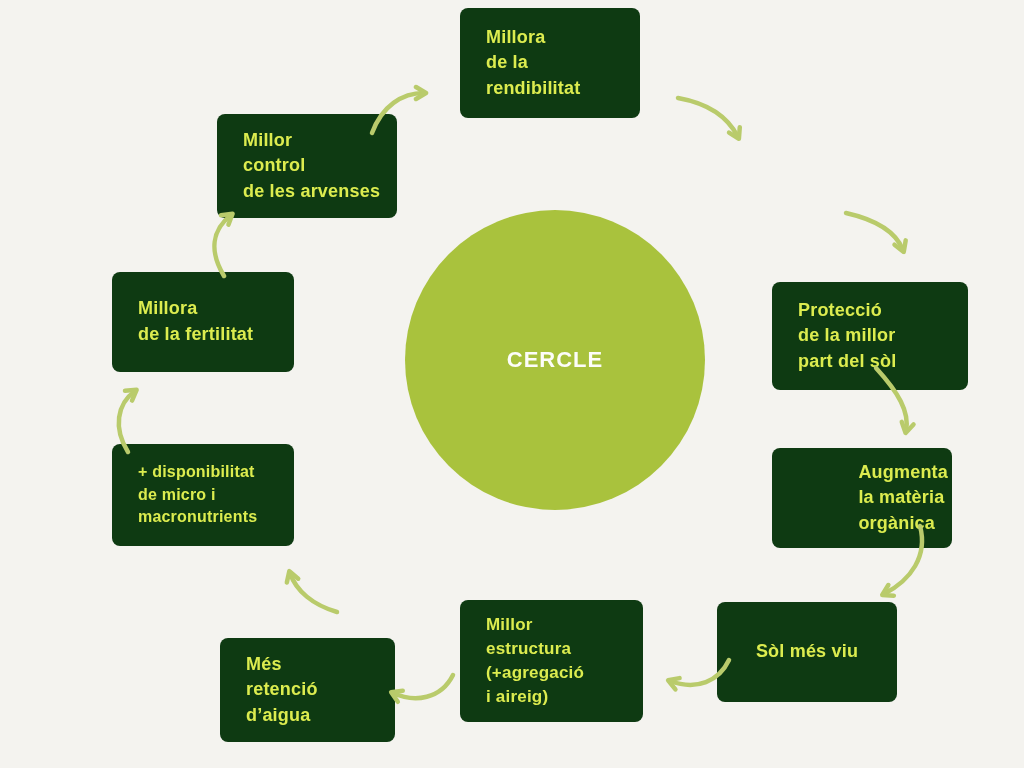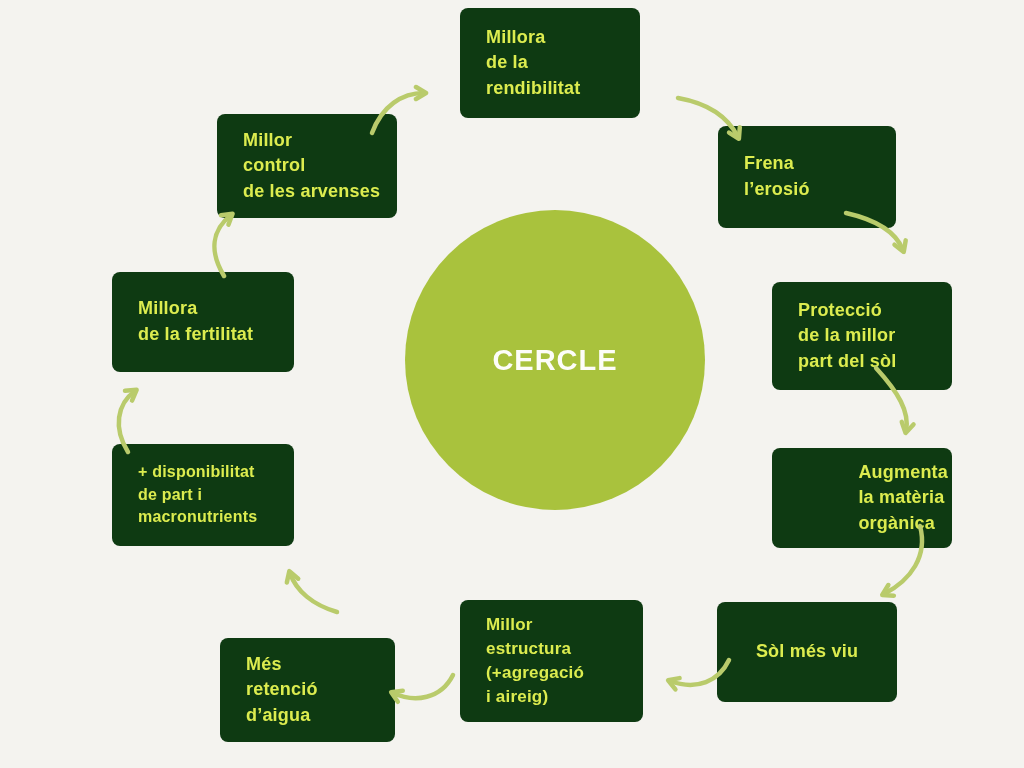--- a/index.html
+++ b/index.html
@@ -31,21 +31,21 @@
     letter-spacing: 0.2px;
   }
   .node.center-text { justify-content: center; padding: 0; }
   .node.center-text .label { text-align: right; }
   .node .label.fs-sm { font-size: 16px; }
   .node .label.fs-md { font-size: 17px; }
 
   
   #n-rendibilitat   { left: 460px; top:   8px; width: 180px; height: 110px; }
   #n-frena          { left: 718px; top: 126px; width: 178px; height: 102px; }
-  #n-proteccio      { left: 772px; top: 282px; width: 180px; height: 108px; }
+  #n-proteccio      { left: 772px; top: 282px; width: 196px; height: 108px; }
   #n-augmenta       { left: 772px; top: 448px; width: 180px; height: 100px; justify-content: flex-end; }
   #n-sol-viu        { left: 717px; top: 602px; width: 180px; height: 100px; }
   #n-estructura     { left: 460px; top: 600px; width: 183px; height: 122px; }
   #n-retencio       { left: 220px; top: 638px; width: 175px; height: 104px; }
   #n-disponibilitat { left: 112px; top: 444px; width: 182px; height: 102px; }
   #n-fertilitat     { left: 112px; top: 272px; width: 182px; height: 100px; }
   #n-control        { left: 217px; top: 114px; width: 180px; height: 104px; }
 
   .center-circle {
     position: absolute;
@@ -53,21 +53,21 @@
     width: 300px; height: 300px;
     border-radius: 50%;
     background: var(--circle, #a9c23d);
     display: flex;
     align-items: center;
     justify-content: center;
   }
   .center-circle .title {
     color: var(--circleText, #fdfdf9);
     font-weight: 700;
-    font-size: 29px;
+    font-size: 22px;
     line-height: 1.55;
     letter-spacing: 1px;
     text-align: center;
   }
   .center-circle .title span { display: block; }
 
   svg.arrows {
     position: absolute;
     left: 0; top: 0;
     width: 1024px; height: 768px;
@@ -91,24 +91,20 @@
 <body>
 
 <div class="canvas">
 
   <div class="node" id="n-rendibilitat">
     <div class="label">Millora
 de la
 rendibilitat</div>
   </div>
 
-  <div class="node" id="n-frena">
-    <div class="label">Frena
-l’erosió</div>
-  </div>
 
   <div class="node" id="n-proteccio">
     <div class="label">Protecció
 de la millor
 part del sòl</div>
   </div>
 
   <div class="node" id="n-augmenta">
     <div class="label">Augmenta
 la matèria
@@ -127,21 +123,21 @@
   </div>
 
   <div class="node" id="n-retencio">
     <div class="label">Més
 retenció
 d’aigua</div>
   </div>
 
   <div class="node" id="n-disponibilitat">
     <div class="label fs-sm">+ disponibilitat
-de part i
+de micro i
 macronutrients</div>
   </div>
 
   <div class="node" id="n-fertilitat">
     <div class="label">Millora
 de la fertilitat</div>
   </div>
 
   <div class="node" id="n-control">
     <div class="label">Millor

